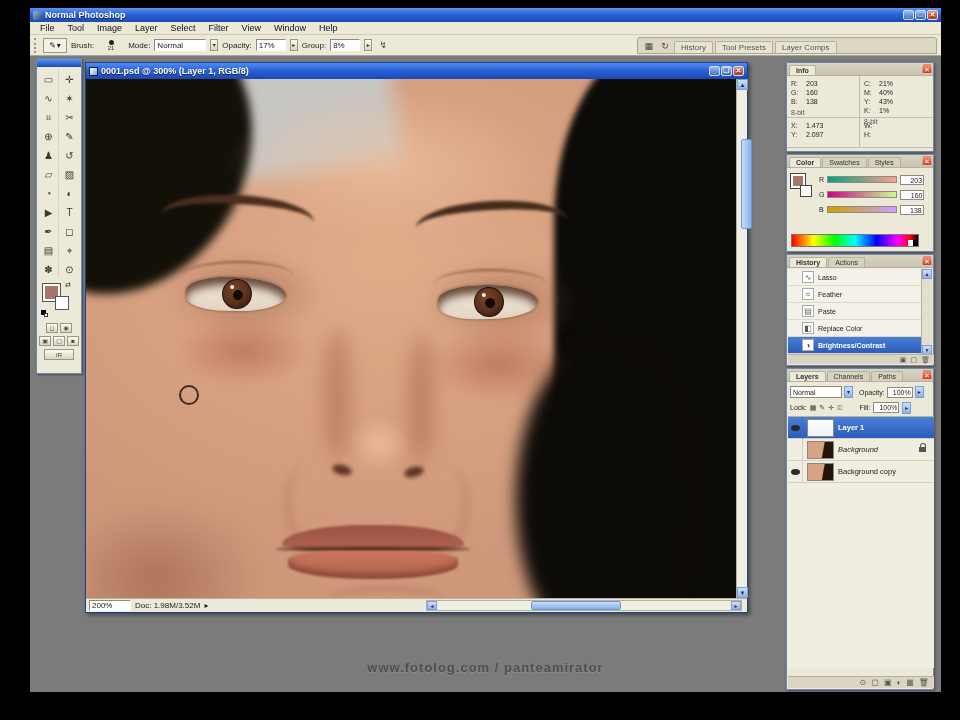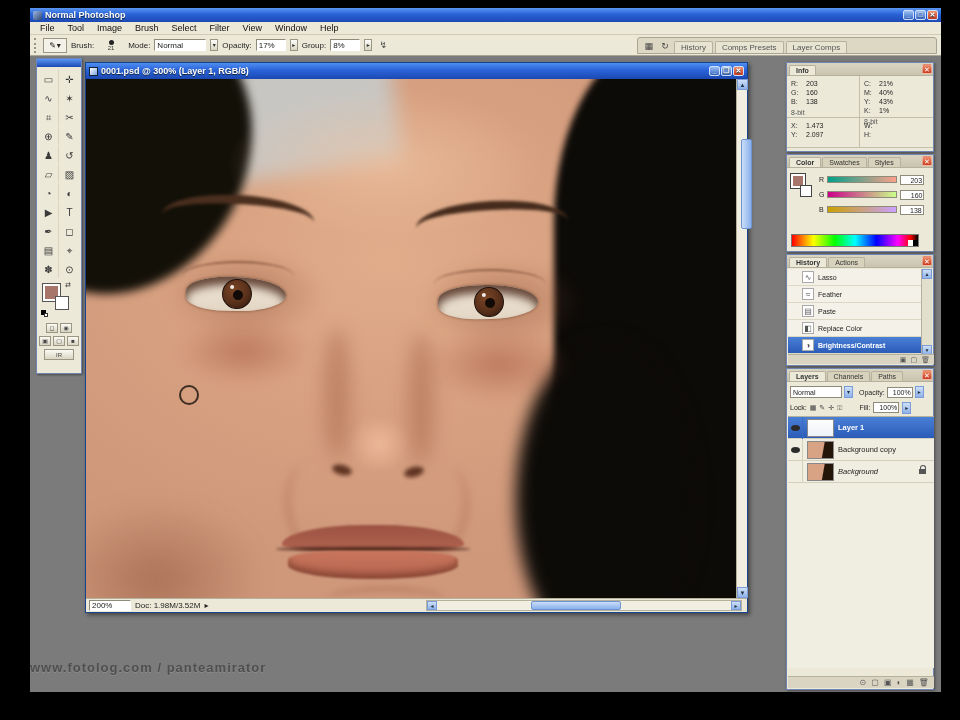--- a/index.html
+++ b/index.html
@@ -169,21 +169,21 @@
   .lrow.selected { background:linear-gradient(#4a7fd6,#2a5cb8); color:#fff; font-weight:bold; }
   .lrow.selected .eyebox { border-right-color:#3a6cc4; }
   .grp-tri { font-size:7px; color:#333; margin:0 2px 0 18px; }
   .folder { width:15px; height:10px; background:#e8c06a; border:1px solid #9a7520; border-radius:1px; position:relative; margin-right:4px; }
   .folder:before { content:""; position:absolute; left:0; top:-3px; width:7px; height:3px; background:#e8c06a; border:1px solid #9a7520; border-bottom:none; border-radius:1px 1px 0 0; }
   .mini-lock { position:relative; width:7px; height:5px; background:#555; margin-left:auto; margin-right:8px; }
   .mini-lock:before { content:""; position:absolute; left:1px; top:-4px; width:4px; height:4px; border:1px solid #555; border-bottom:none; border-radius:3px 3px 0 0; }
   .lp-foot { position:absolute; left:1px; bottom:1px; width:146px; height:12px; background:#d9d5c2; border-top:1px solid #b5b19c;
     display:flex; justify-content:flex-end; align-items:center; gap:5px; font-size:8px; color:#555; padding-right:5px; }
 
-  .watermark { left:0; top:652px; width:911px; font-size:13px; font-weight:bold; color:#4f4f4f;
+  .watermark { left:0; top:652px; width:911px; text-align:center; font-size:13px; font-weight:bold; color:#4f4f4f;
     letter-spacing:1px; text-shadow:0 1px 0 rgba(255,255,255,.12); }
 </style>
 </head>
 <body>
 
 <div class="screen">
 
   <div class="abs app-titlebar">
     <span class="app-icon"></span>
     <span>Normal Photoshop</span>
@@ -191,21 +191,21 @@
       <span class="xpbtn">_</span>
       <span class="xpbtn">□</span>
       <span class="xpbtn close">✕</span>
     </span>
   </div>
 
   <div class="abs menubar">
     <span class="menuitem">File</span>
     <span class="menuitem">Tool</span>
     <span class="menuitem">Image</span>
-    <span class="menuitem">Brush</span>
+    <span class="menuitem">Layer</span>
     <span class="menuitem">Select</span>
     <span class="menuitem">Filter</span>
     <span class="menuitem">View</span>
     <span class="menuitem">Window</span>
     <span class="menuitem">Help</span>
   </div>
 
   <div class="abs optionsbar">
     <span class="grip"></span>
     <span class="opt-tool">
@@ -224,21 +224,21 @@
     <span class="sunken" style="width:30px">17%</span>
     <span class="spin">▸</span>
     <span>Group:</span>
     <span class="sunken" style="width:30px">8%</span>
     <span class="spin">▸</span>
     <span class="opt-icon">↯</span>
     <span class="palette-well">
       <span class="opt-icon">▦</span>
       <span class="opt-icon">↻</span>
       <span class="well-tab">History</span>
-      <span class="well-tab">Comps Presets</span>
+      <span class="well-tab">Tool Presets</span>
       <span class="well-tab">Layer Comps</span>
     </span>
   </div>
 
   <div class="abs toolbox">
     <div class="toolbox-title"></div>
     <div class="toolgrid">
       <span class="tool">▭</span>
       <span class="tool">✛</span>
       <span class="tool">∿</span>
@@ -516,31 +516,31 @@
     </div>
     <div class="layer-list">
       <div class="lrow selected">
         <span class="eyebox">
             <span class="eyedot"></span>
           </span>
         <span class="thumb white"></span>
         <span>Layer 1</span>
       </div>
       <div class="lrow">
+        <span class="eyebox"></span>
+        <span class="thumb face"></span>
+        <span style="font-style:italic">Background</span>
+        <span class="mini-lock"></span>
+      </div>
+      <div class="lrow">
         <span class="eyebox">
             <span class="eyedot"></span>
           </span>
         <span class="thumb face"></span>
         <span>Background copy</span>
-      </div>
-      <div class="lrow">
-        <span class="eyebox"></span>
-        <span class="thumb face"></span>
-        <span style="font-style:italic">Background</span>
-        <span class="mini-lock"></span>
       </div>
     </div>
     <div class="lp-foot">
       <span>⊙</span>
       <span>▢</span>
       <span>▣</span>
       <span>◐</span>
       <span>▦</span>
       <span>🗑</span>
     </div>

